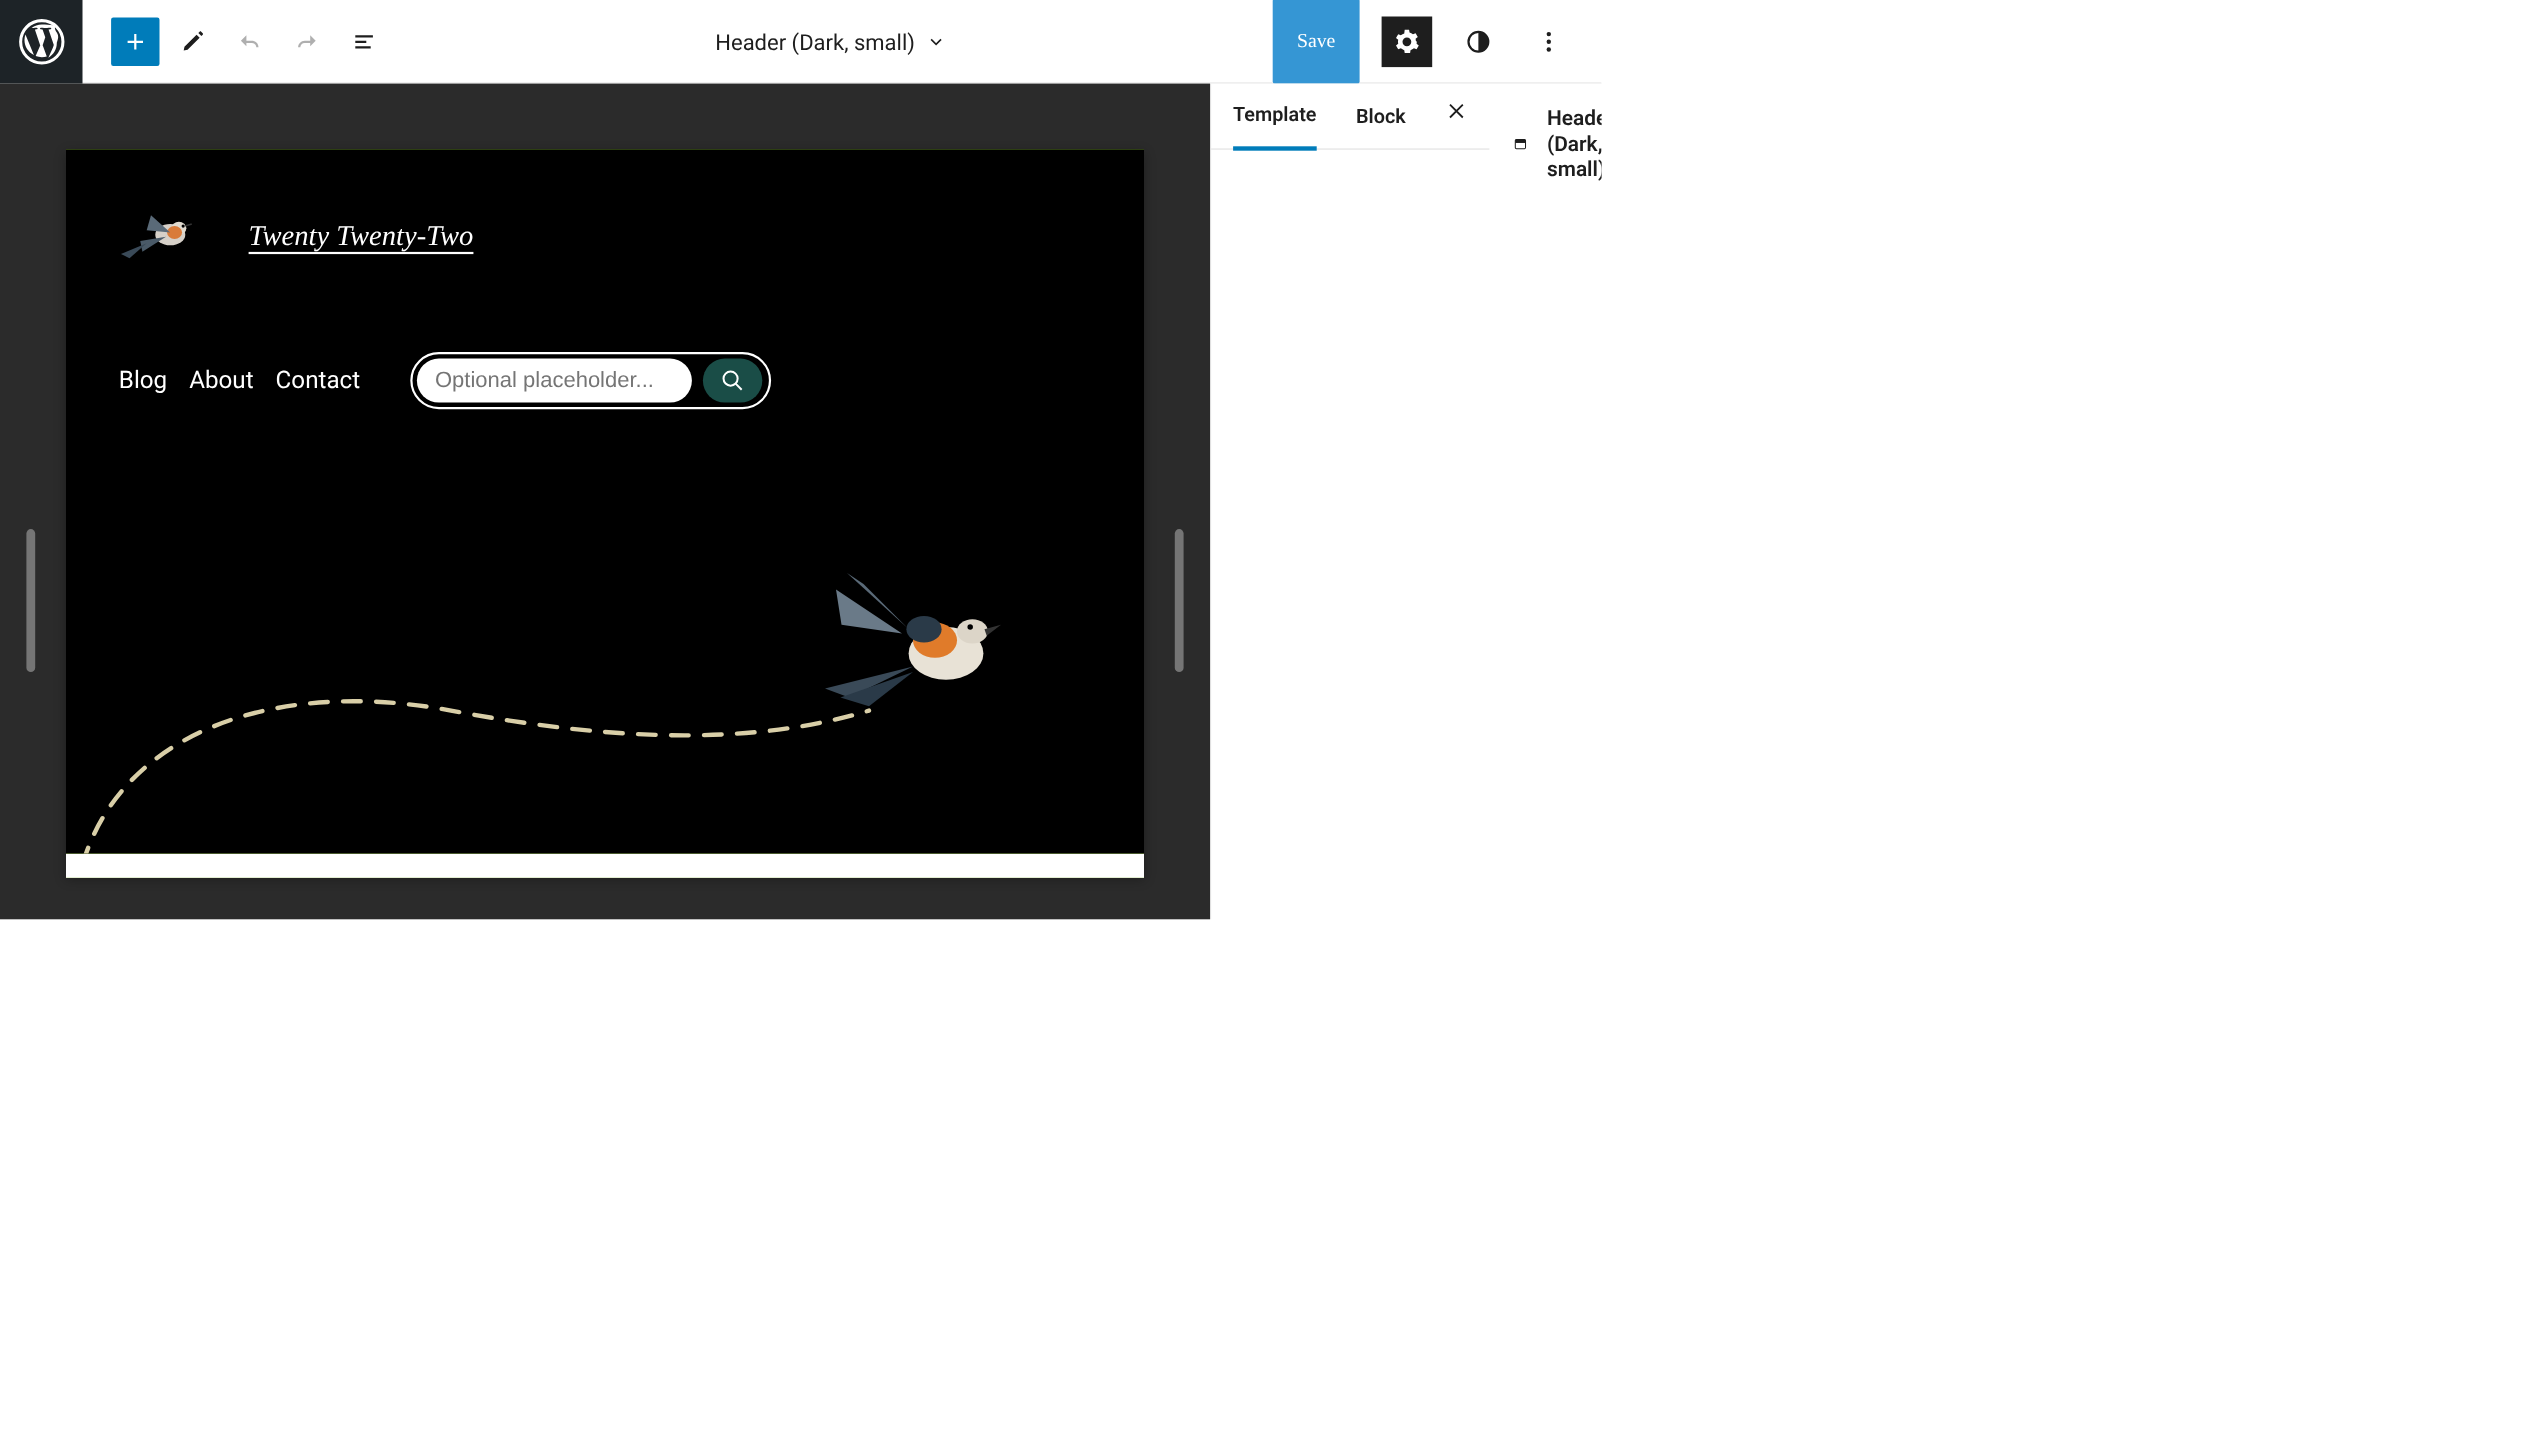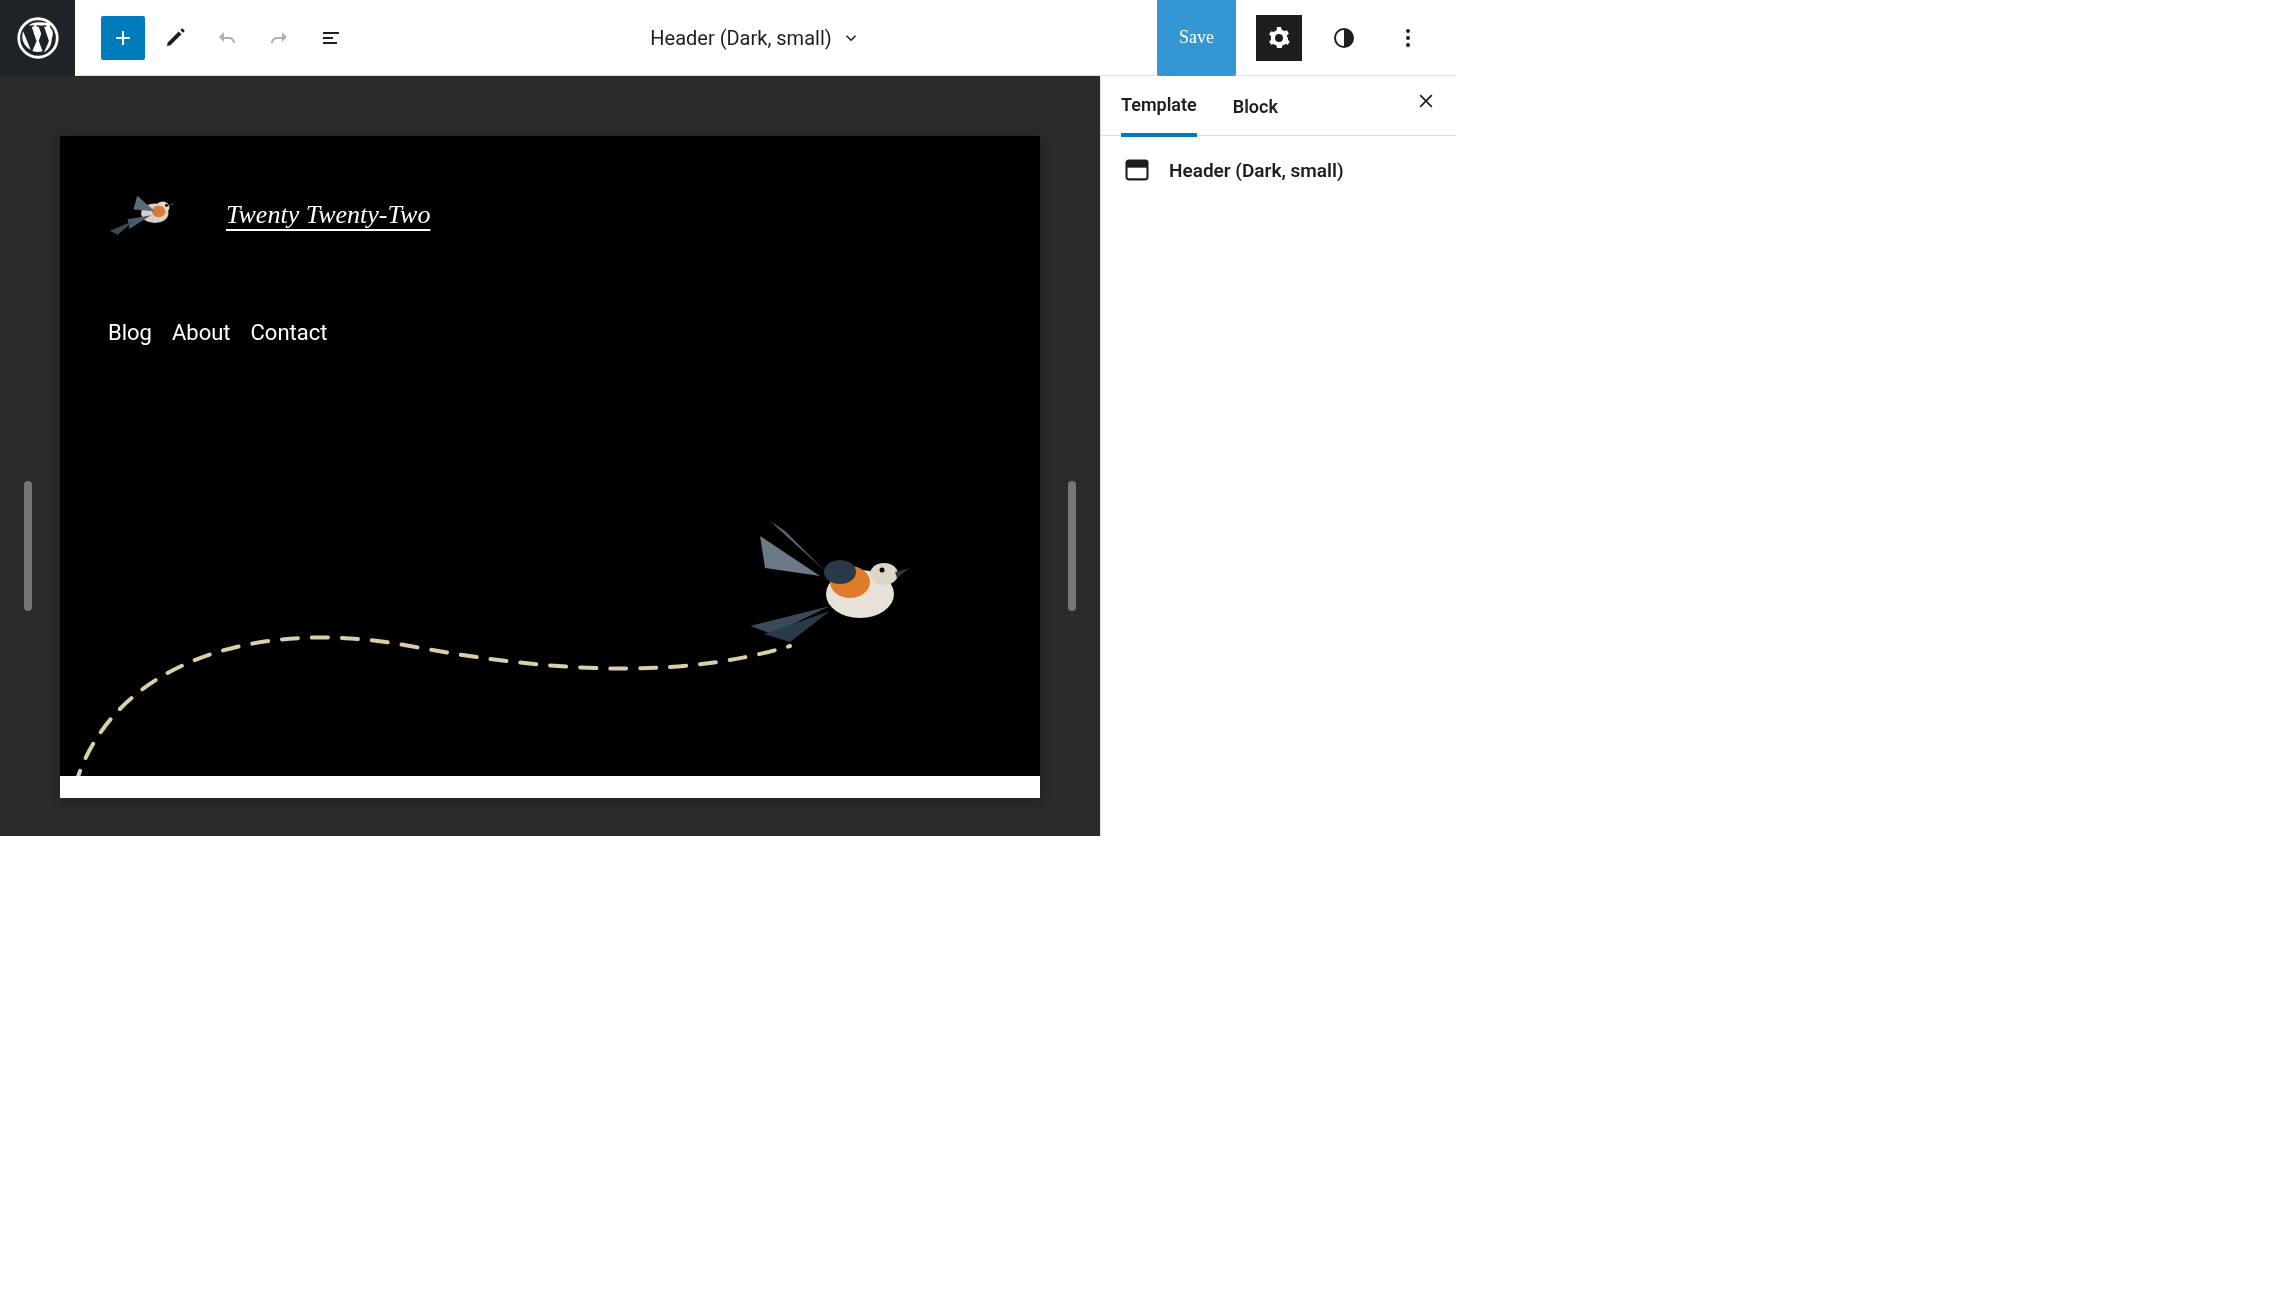--- a/index.html
+++ b/index.html
@@ -40,21 +40,21 @@
   .search-input { background: #fff; border: none; border-radius: 22px; height: 40px; width: 250px; padding: 0 16px; font-size: 20px; color: #333; outline: none; }
   .search-btn { background: #1a4d47; border: none; width: 54px; height: 40px; border-radius: 22px; display: flex; align-items: center; justify-content: center; cursor: pointer; }
   .search-btn svg { width: 22px; height: 22px; stroke: #fff; fill: none; stroke-width: 2; }
 
   .big-bird { position: absolute; right: 110px; bottom: 130px; width: 180px; height: 130px; }
   .dashed-path { position: absolute; left: 10px; bottom: -10px; width: 730px; height: 180px; }
 
   .canvas-footer { height: 22px; background: #fff; }
 
   
-  .sidebar { width: 356px; background: #fff; border-left: 1px solid #e0e0e0; display: flex; flex-direction: column; }
+  .sidebar { width: 356px; background: #fff; border-left: 1px solid #e0e0e0; display: flex; flex-direction: row; }
   .tabs { display: flex; align-items: center; height: 60px; border-bottom: 1px solid #e0e0e0; padding: 0 20px; position: relative; }
   .tab { font-size: 18px; color: #1e1e1e; padding: 0 0 18px 0; margin-right: 36px; cursor: pointer; position: relative; top: 10px; font-weight: 600; }
   .tab.active { border-bottom: 4px solid #007cba; }
   .tab-close { margin-left: auto; background: none; border: none; cursor: pointer; font-size: 22px; position: relative; top: -2px; }
   .panel-body { padding: 20px 22px; }
   .panel-row { display: flex; align-items: center; gap: 18px; }
   .panel-icon { width: 28px; height: 28px; }
   .panel-title { font-size: 19px; font-weight: 600; color: #1e1e1e; }
 </style>
 </head>
@@ -148,20 +148,29 @@
               <path d="M62 20 L68 18" stroke="#333" stroke-width="1.5"></path>
             </svg>
           </div>
           <a class="site-title">Twenty Twenty-Two</a>
         </div>
 
         <div class="nav-row">
           <a class="nav-link">Blog</a>
           <a class="nav-link">About</a>
           <a class="nav-link">Contact</a>
+          <div class="search-wrap">
+            <input class="search-input" placeholder="Optional placeholder..." style="">
+            <button class="search-btn">
+              <svg viewBox="0 0 24 24">
+                  <circle cx="10" cy="10" r="7"></circle>
+                  <line x1="15" y1="15" x2="21" y2="21"></line>
+                </svg>
+            </button>
+          </div>
         </div>
 
         <div class="big-bird">
           <svg viewBox="0 0 180 130">
             <path d="M10 20 L70 60 L15 52 Z" fill="#6a7a88"></path>
             <path d="M20 5 L75 55 L35 15 Z" fill="#5a6a78"></path>
             <ellipse cx="110" cy="78" rx="34" ry="24" fill="#e8e2d6"></ellipse>
             <ellipse cx="100" cy="66" rx="20" ry="16" fill="#e07b2a"></ellipse>
             <ellipse cx="90" cy="56" rx="16" ry="12" fill="#2a3a48"></ellipse>
             <ellipse cx="134" cy="58" rx="14" ry="11" fill="#dcd5c8"></ellipse>

